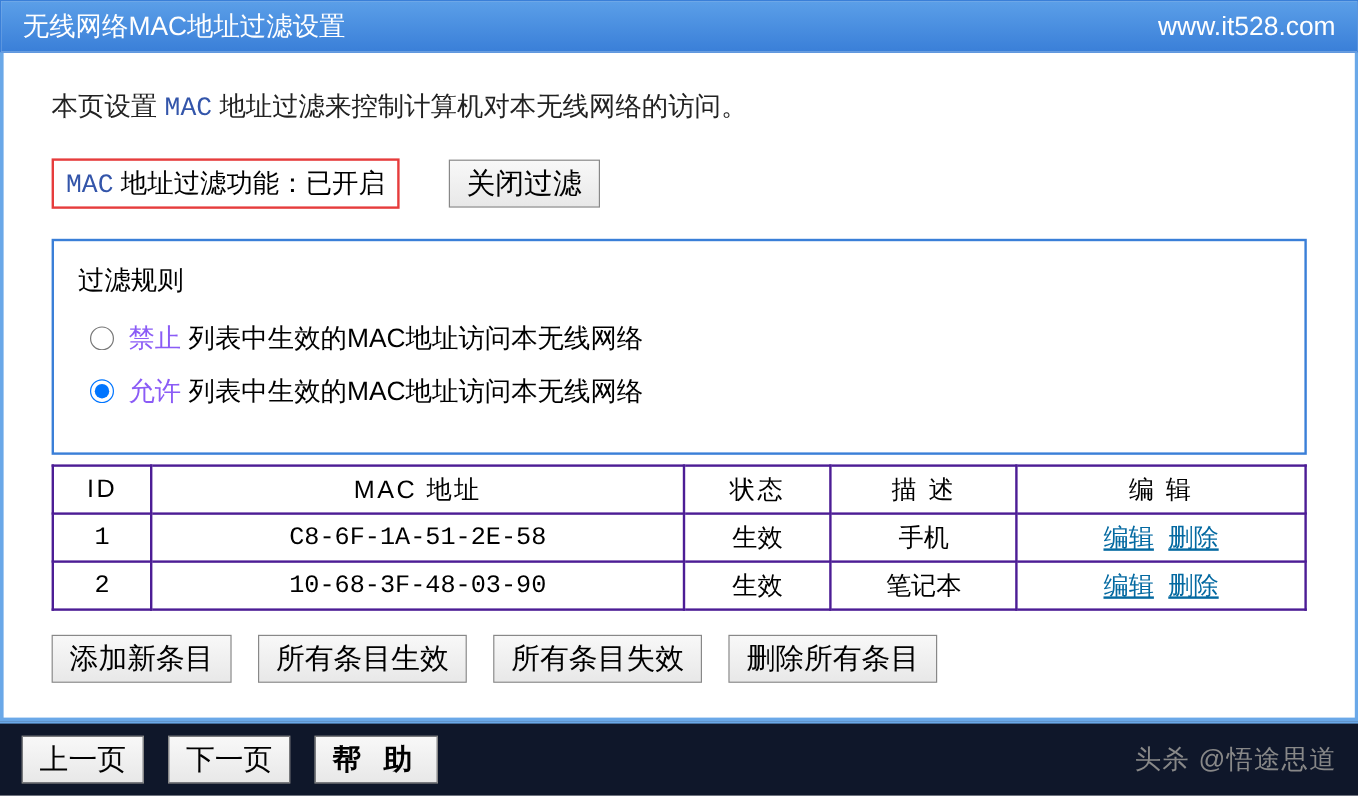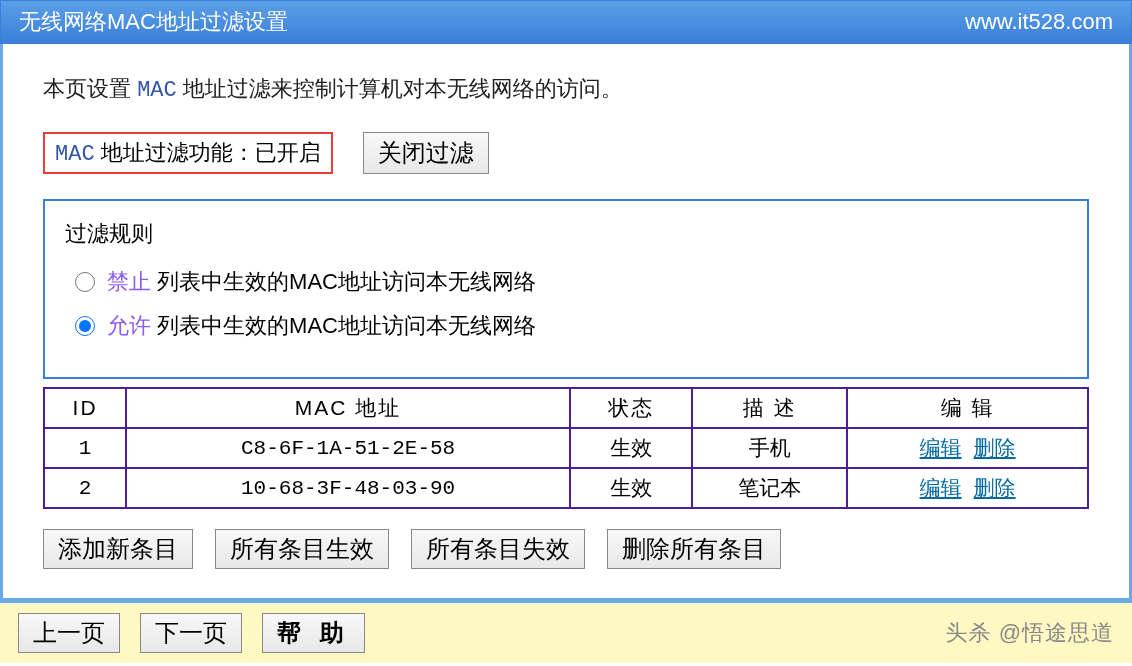--- a/index.html
+++ b/index.html
@@ -31,21 +31,22 @@
       color: #222;
       margin-bottom: 28px;
     }
     .mac-literal {
       font-family: "Courier New", monospace;
       color: #3355aa;
       font-weight: normal;
     }
     .status-row {
       display: flex;
-      gap: 30px;
+      align-items: center;
+      gap: 41px;
       margin-bottom: 25px;
     }
     .red-box {
       border: 2px solid #e63c3c;
       padding: 4px 10px;
       font-size: 22px;
     }
     .btn {
       background: linear-gradient(#f8f8f8, #e8e8e8);
       border: 1px solid #888;
@@ -99,21 +100,21 @@
     .action-row {
       display: flex;
       gap: 22px;
     }
     .footer {
       display: flex;
       align-items: center;
       gap: 20px;
       padding: 10px 18px;
       border-top: 2px solid #6aa8e8;
-      background: #fef9c3;
+      background: #0f172a;
     }
     .watermark {
       margin-left: auto;
       color: #888;
       font-size: 22px;
       letter-spacing: 1px;
     }
     .help-btn {
       font-weight: bold;
       letter-spacing: 6px;

